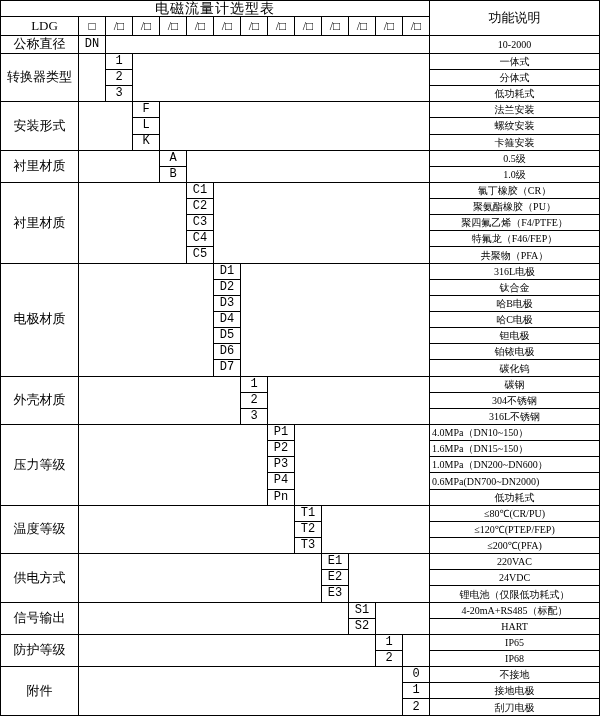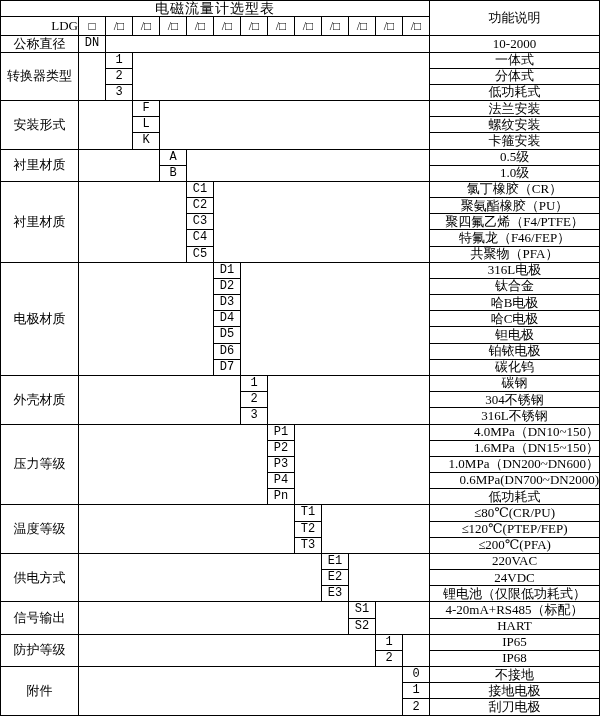--- a/index.html
+++ b/index.html
@@ -18,25 +18,25 @@
     vertical-align:middle;
     overflow:hidden;
     white-space:nowrap;
     line-height:1.1;
   }
   tr.r-title{height:15px;}
   tr.r-ldg{height:19px;}
   td.title{font-size:14px;letter-spacing:1px;}
   td.fh{font-size:13px;text-align:center;}
   td.lbl{font-size:13px;}
-  td.ldg{text-align:right;padding-left:10px;}
+  td.ldg{text-align:center;padding-left:10px;}
   td.code{font-size:12px;font-family:"Liberation Mono","DejaVu Sans Mono",monospace;margin-top:20px;}
   td.box{font-size:12px;}
-  td.desc{font-size:13px;}
-  td.desc.left{text-align:right;padding-left:2px;}
+  td.desc{font-size:10px;font-family:Liberation Serif, serif;}
+  td.desc.left{text-align:left;padding-left:2px;}
   td.empty{background:#fff;}
 </style>
 </head>
 <body>
 
 <div id="sheet">
 <table>
   <colgroup>
     <col style="width:78px">
     <col style="width:27px">

